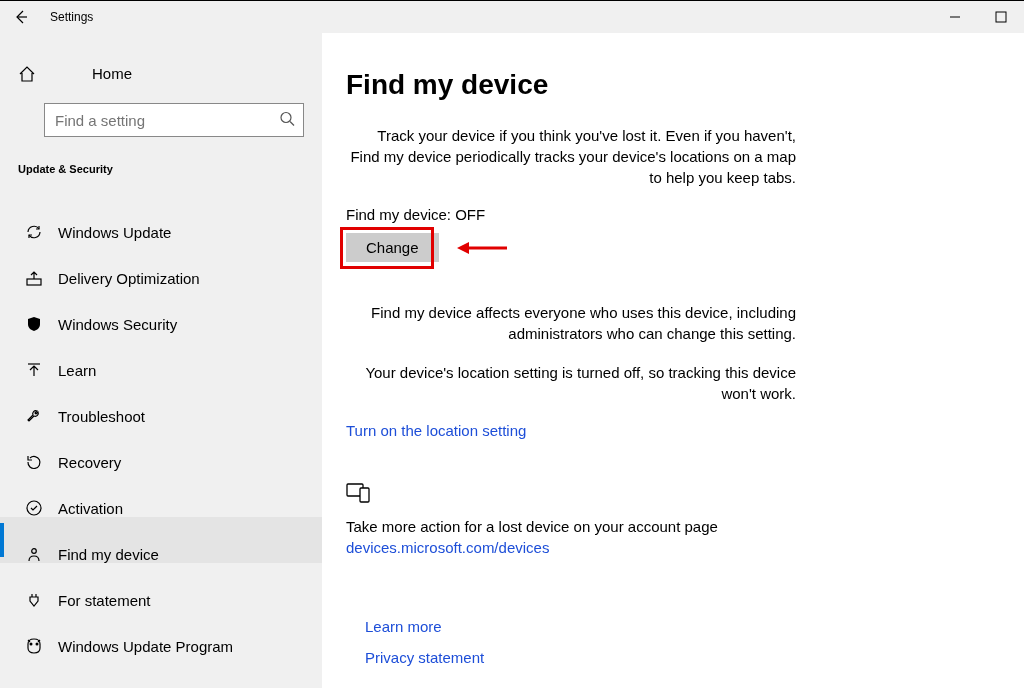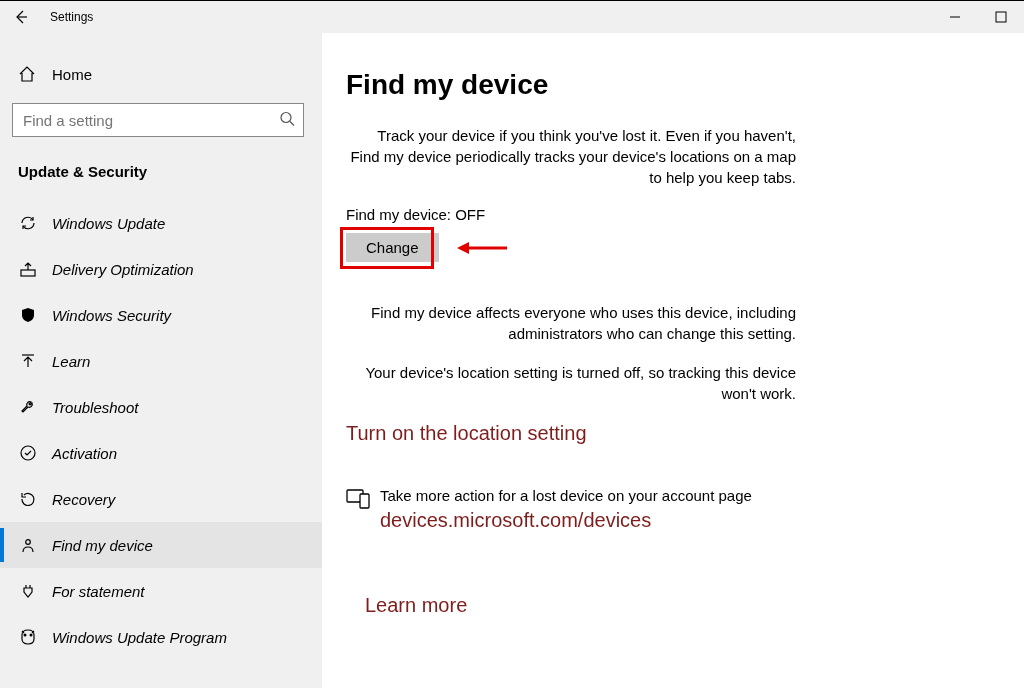--- a/index.html
+++ b/index.html
@@ -54,28 +54,30 @@
     height: calc(688px - 33px);
   }
   .sidebar {
     width: 322px;
     background: #f0f0f0;
     padding-top: 24px;
     flex-shrink: 0;
   }
   .home-row {
     display: flex;
-    align-items: center;
+    align-items: flex-start;
     padding: 8px 18px 8px 18px;
     cursor: pointer;
+    gap: 40px;
   }
   .home-row .hicon { width: 20px; display:flex; align-items:center; }
   .home-row .hlabel { font-size: 15px; margin-left: 14px; }
   .search-wrap {
     padding: 12px 18px 18px 12px;
+    margin-left: 32px;
   }
   .search-box {
     position: relative;
     border: 1px solid #888;
     background: #fff;
     height: 34px;
     display: flex;
     align-items: center;
   }
   .search-input {
@@ -90,31 +92,30 @@
   }
   .search-icon {
     position: absolute;
     right: 8px;
     top: 50%;
     transform: translateY(-50%);
     color: #555;
   }
   .section-title {
     font-weight: 600;
-    font-size: 15px;
+    font-size: 11px;
     padding: 8px 18px 20px 18px;
   }
   .nav-item {
     display: flex;
-    align-items: center;
+    align-items: flex-end;
     height: 46px;
-    padding: 0 18px;
-    cursor: pointer;
-    position: relative;
-    font-style: italic;
+    padding: 0 24px;
+    cursor: pointer;
+    position: relative;
   }
   .nav-item .nicon {
     width: 20px;
     display: flex;
     align-items: center;
     justify-content: center;
   }
   .nav-item .nlabel {
     font-size: 15px;
     margin-left: 14px;
@@ -172,31 +173,32 @@
     width: 94px;
     height: 42px;
     pointer-events: none;
   }
   .red-arrow {
     margin-left: 18px;
     display: flex;
     align-items: center;
   }
   .link {
-    color: #7f1d1d;
-    font-size: 20px;
+    color: #1d4ed8;
+    font-size: 15px;
     cursor: pointer;
     display: inline-block;
   }
   .devices-row {
     display: flex;
     align-items: flex-start;
     gap: 10px;
     margin-top: 40px;
     max-width: 460px;
+    flex-direction: column;
   }
   .devices-row .dicon { flex-shrink: 0; margin-top: 2px; }
   .devices-text { font-size: 15px; line-height: 1.4; }
   .bottom-links { margin-top: 60px; }
   .bottom-links .link { display: block; margin-bottom: 14px; margin-left: 19px; }
 </style>
 </head>
 <body>
 
 <div class="titlebar">
@@ -283,34 +285,34 @@
       <span class="nicon">
           <svg width="18" height="18" viewBox="0 0 18 18">
             <path d="M13 5a3 3 0 0 1-4 4L4 14l-1-1 5-5a3 3 0 0 1 4-4l-2 2 1 1 2-2z" fill="none" stroke="#000" stroke-width="1.2"></path>
           </svg>
         </span>
       <span class="nlabel">Troubleshoot</span>
     </div>
     <div class="nav-item">
       <span class="nicon">
           <svg width="18" height="18" viewBox="0 0 18 18">
+            <path d="M3 9a6 6 0 1 0 2-4" fill="none" stroke="#000" stroke-width="1.2"></path>
+            <path d="M3 3v4h4" fill="none" stroke="#000" stroke-width="1.2"></path>
+          </svg>
+        </span>
+      <span class="nlabel">Recovery</span>
+    </div>
+    <div class="nav-item">
+      <span class="nicon">
+          <svg width="18" height="18" viewBox="0 0 18 18">
             <circle cx="9" cy="9" r="7" fill="none" stroke="#000" stroke-width="1.2"></circle>
             <path d="M6 9l2 2 4-4" fill="none" stroke="#000" stroke-width="1.2"></path>
           </svg>
         </span>
       <span class="nlabel">Activation</span>
-    </div>
-    <div class="nav-item">
-      <span class="nicon">
-          <svg width="18" height="18" viewBox="0 0 18 18">
-            <path d="M3 9a6 6 0 1 0 2-4" fill="none" stroke="#000" stroke-width="1.2"></path>
-            <path d="M3 3v4h4" fill="none" stroke="#000" stroke-width="1.2"></path>
-          </svg>
-        </span>
-      <span class="nlabel">Recovery</span>
     </div>
     <div class="nav-item selected">
       <span class="nicon">
           <svg width="18" height="18" viewBox="0 0 18 18">
             <circle cx="9" cy="6" r="2.3" fill="none" stroke="#000" stroke-width="1.2"></circle>
             <path d="M4 16c0-3 2-5 5-5s5 2 5 5" fill="none" stroke="#000" stroke-width="1.2"></path>
           </svg>
         </span>
       <span class="nlabel">Find my device</span>
     </div>
@@ -360,15 +362,16 @@
           </svg>
       </span>
       <div class="devices-text">
         <span>Take more action for a lost device on your account page</span><br>
         <span class="link">devices.microsoft.com/devices</span>
       </div>
     </div>
 
     <div class="bottom-links">
       <span class="link">Learn more</span>
+      <span class="link">Privacy statement</span>
     </div>
   </div>
 </div>
 
 </body></html>

